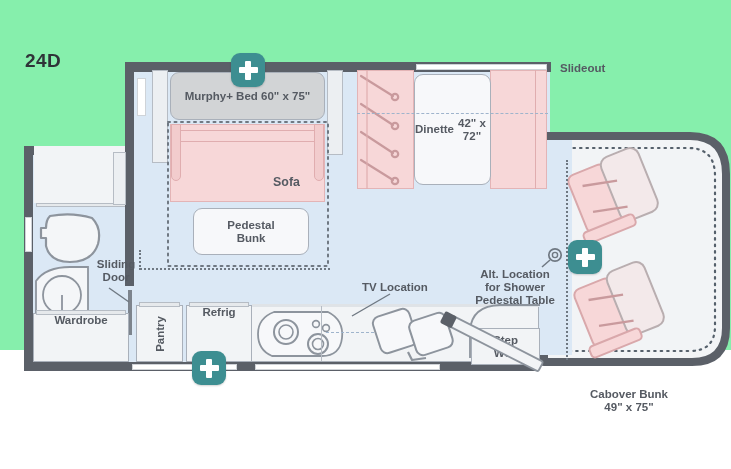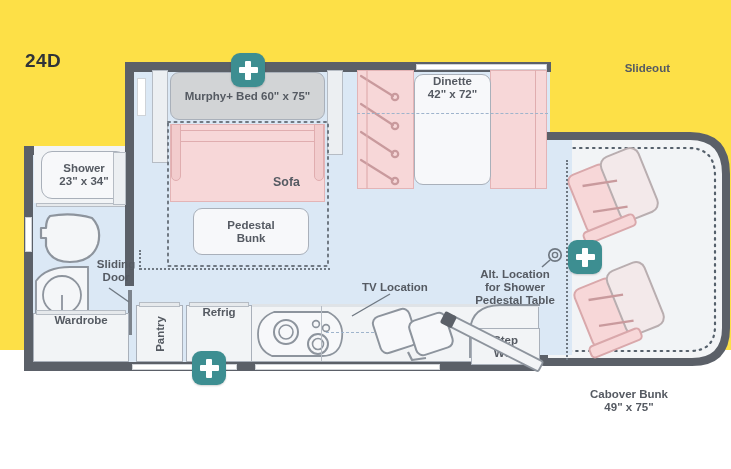--- a/index.html
+++ b/index.html
@@ -1,19 +1,19 @@
 <!DOCTYPE html>
 <html><head>
 <meta charset="utf-8">
 <style>
   html,body{margin:0;padding:0;background:#ffffff;}
   body{width:731px;height:469px;overflow:hidden;
        font-family:"Liberation Sans", sans-serif;
        color:#4a4f57;}
-  #stage{position:relative;width:731px;height:350px;background:#fde047;}
+  #stage{position:relative;width:731px;height:350px;background:#86efac;}
 
   .abs{position:absolute;box-sizing:border-box;}
 
   
   .model-label{font-size:19px;font-weight:700;color:#2f3338;letter-spacing:.4px;}
   .lbl{font-size:11.5px;font-weight:700;color:#555a62;line-height:12.6px;text-align:center;}
   .lbl.lg{font-size:12.4px;}
   .lbl-vert{font-size:11.5px;font-weight:700;color:#555a62;
             writing-mode:vertical-rl;transform:rotate(180deg);text-align:center;}
 
@@ -109,34 +109,30 @@
         <circle cx="38" cy="84" r="3.2"></circle>
       <line x1="4" y1="90" x2="36" y2="110"></line>
         <circle cx="38" cy="111" r="3.2"></circle>
     </g>
     <line x1="10" y1="0" x2="10" y2="119" stroke="#e0adaf" stroke-width="1.2"></line>
   </svg>
 
   <div class="abs pink" style="left:490px;top:70px;width:57px;height:119px;"></div>
   <div class="abs" style="left:535px;top:70px;height:119px;border-left:1.2px solid #e0adaf;"></div>
 
-  <div class="abs white-box" style="left:414px;top:74px;width:77px;height:111px;display:flex;flex-direction:column;align-items:center;">
+  <div class="abs white-box" style="left:414px;top:74px;width:77px;height:111px;display:flex;flex-direction:row;align-items:center;">
     <span class="lbl">Dinette</span>
     <span class="lbl">42" x 72"</span>
   </div>
 
   <div class="abs dashline" style="left:357px;top:113px;width:191px;"></div>
 
-  <div class="abs lbl" style="left:560px;top:62px;width:110px;text-align:right;">Slideout</div>
+  <div class="abs lbl" style="left:560px;top:62px;width:110px;text-align:left;">Slideout</div>
 
   <div class="abs" style="left:34px;top:146px;width:98px;height:57px;background:#f2f4f6;"></div>
-  <div class="abs white-box" style="left:41px;top:151px;width:86px;height:48px;display:flex;flex-direction:column;align-items:center;justify-content:center;border-radius:11px;">
-    <span class="lbl">Shower</span>
-    <span class="lbl">23" x 34"</span>
-  </div>
 
   <div class="abs" style="left:36px;top:203px;width:95px;height:4px;background:#e6e9ec;border:1px solid #b6bcc4;"></div>
 
   <div class="abs room-blue" style="left:34px;top:207px;width:98px;height:78px;"></div>
 
   <svg class="abs" style="left:40px;top:212px;" width="64" height="56">
     <path d="M 10 4 Q 32 0 52 6 Q 62 16 58 32 Q 52 50 30 50 Q 10 50 6 34 L 6 26 L 1 26 L 1 16 L 6 16 Q 6 8 10 4 Z" fill="#f4f6f8" stroke="#8d949d" stroke-width="2.2" stroke-linejoin="round"></path>
   </svg>
 
   <svg class="abs" style="left:34px;top:265px;" width="62" height="52">

